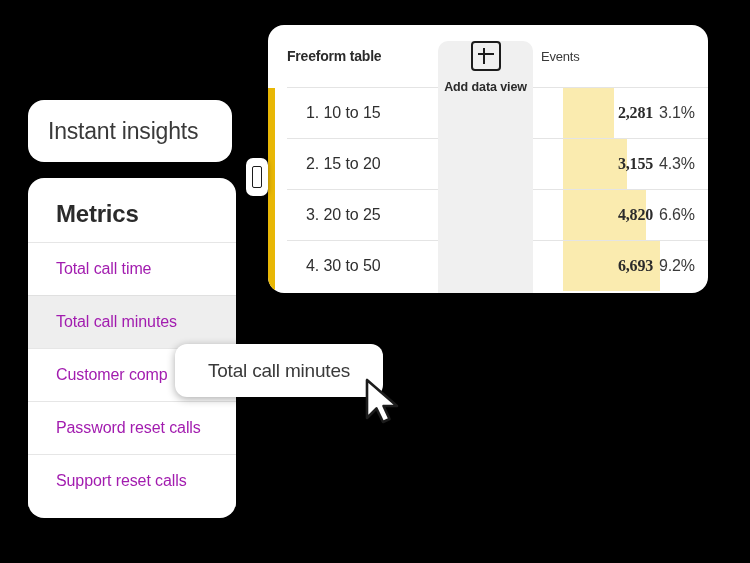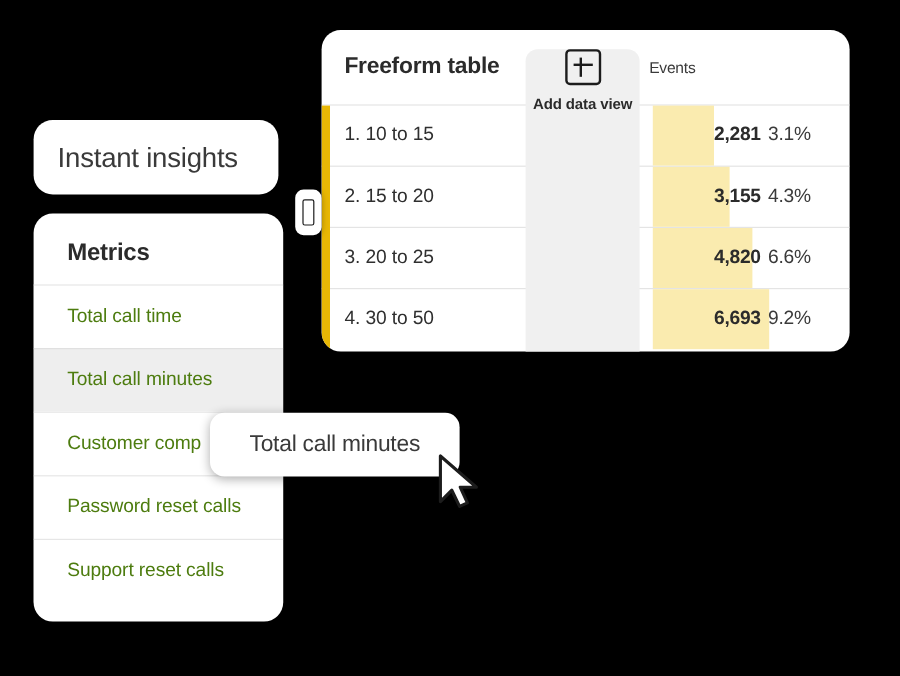--- a/index.html
+++ b/index.html
@@ -51,36 +51,36 @@
   
   #metrics-card {
     left: 28px;
     top: 178px;
     width: 208px;
     height: 340px;
     border-radius: 16px;
     overflow: hidden;
   }
   .metrics-title {
-    font-size: 20px;
+    font-size: 24px;
     font-weight: bold;
     color: #2b2b2b;
     padding: 22px 0 14px 28px;
     letter-spacing: -0.2px;
   }
   .metrics-list {
     display: block;
   }
   .metric-item {
     height: 53px;
     display: flex;
     align-items: center;
     padding-left: 28px;
     font-size: 16px;
-    color: #4d7c0f;
+    color: #a21caf;
     border-top: 1px solid #e6e6e6;
     box-sizing: border-box;
     letter-spacing: -0.1px;
     white-space: nowrap;
     background: #ffffff;
   }
   .metric-item.selected {
     background: #eeeeee;
     border-top-color: #e0e0e0;
   }
@@ -120,21 +120,21 @@
 
   .tbl-header {
     height: 62px;
     position: relative;
     display: flex;
     align-items: center;
   }
   .tbl-header .h-dim {
     position: absolute;
     left: 19px;
-    font-size: 19px;
+    font-size: 14px;
     font-weight: bold;
     color: #2b2b2b;
     letter-spacing: -0.2px;
     text-align: right;
   }
   .tbl-header .h-metric {
     position: absolute;
     left: 273px;
     font-size: 13px;
     color: #3a3a3a;
@@ -189,21 +189,21 @@
   }
   #add-data-view .adv-label {
     font-size: 12.5px;
     color: #2b2b2b;
     font-weight: bold;
     letter-spacing: -0.1px;
     white-space: nowrap;
   }
 
   
-  .tbl-rows { position: relative; }
+  .tbl-rows { position: relative; margin-left: 19px; }
   .tbl-row {
     position: relative;
     height: 51px;
     border-top: 1px solid #e4e4e4;
     box-sizing: border-box;
   }
   .tbl-row .bar {
     position: absolute;
     left: 276px;
     top: 0;
@@ -227,20 +227,21 @@
     left: 288px;
     width: 78px;
     text-align: right;
     top: 50%;
     transform: translateY(-50%);
     font-size: 16px;
     font-weight: bold;
     color: #2b2b2b;
     letter-spacing: -0.2px;
     z-index: 2;
+    font-family: Liberation Serif, serif;
   }
   .tbl-row .r-pct {
     position: absolute;
     left: 372px;
     top: 50%;
     transform: translateY(-50%);
     font-size: 16px;
     color: #3a3a3a;
     letter-spacing: -0.2px;
     z-index: 2;

